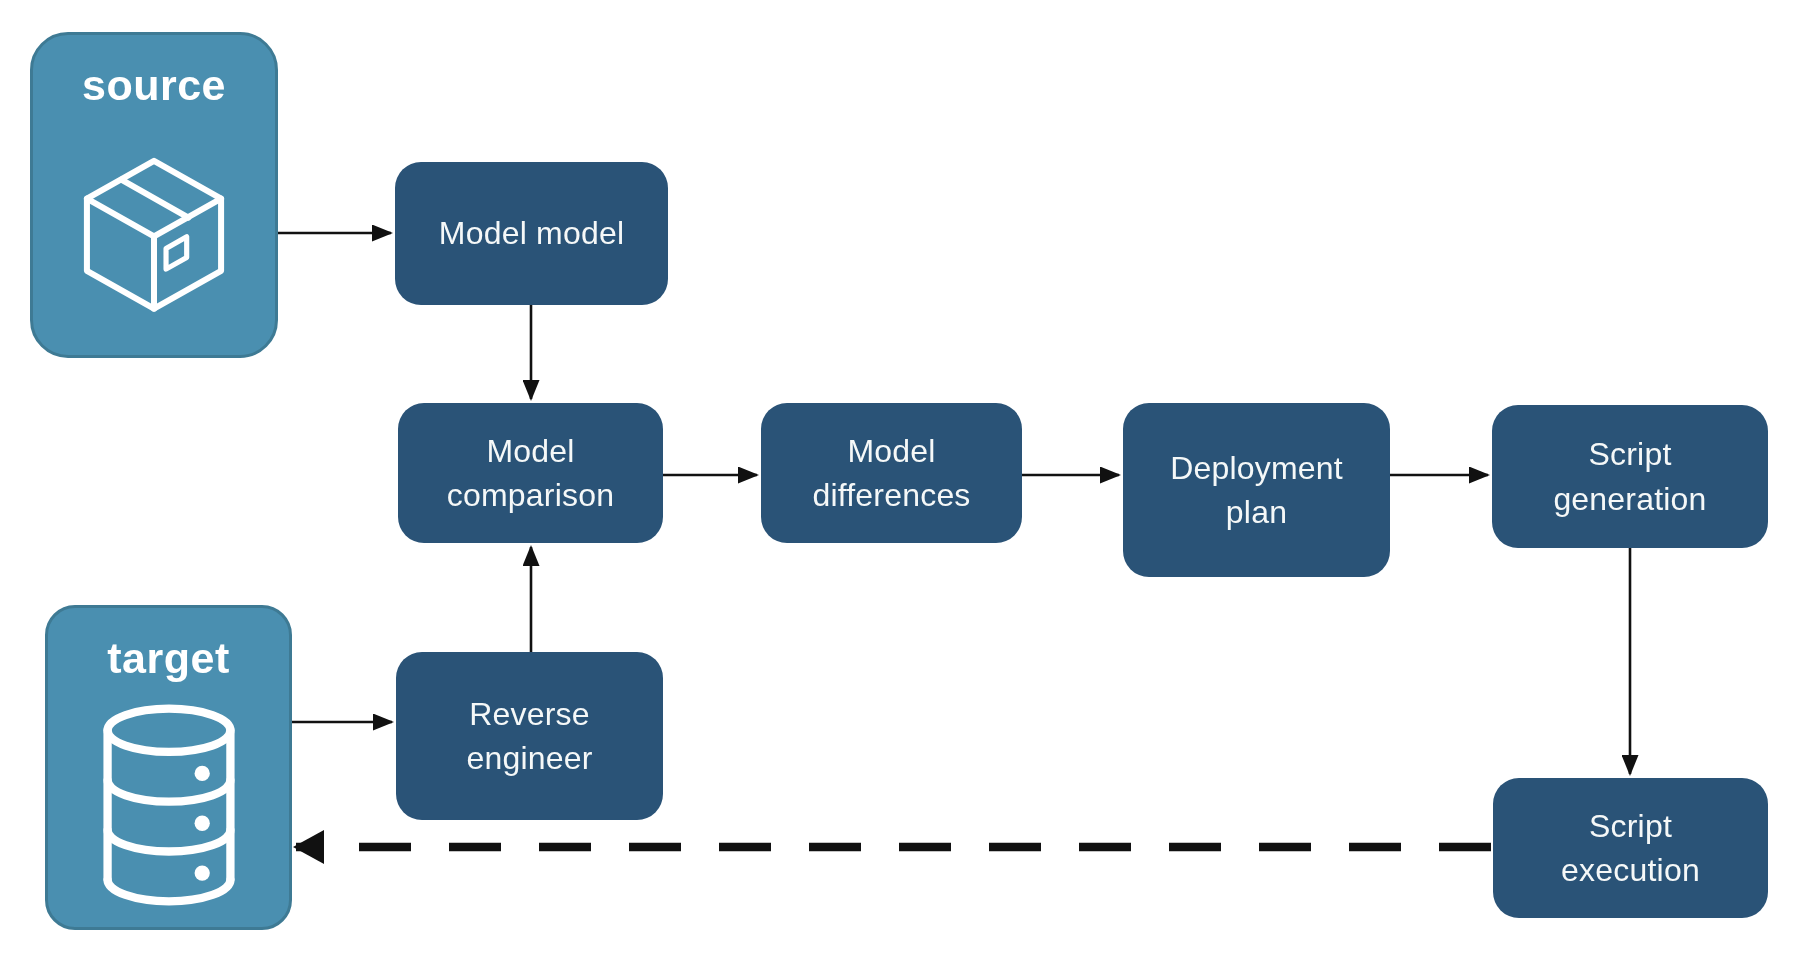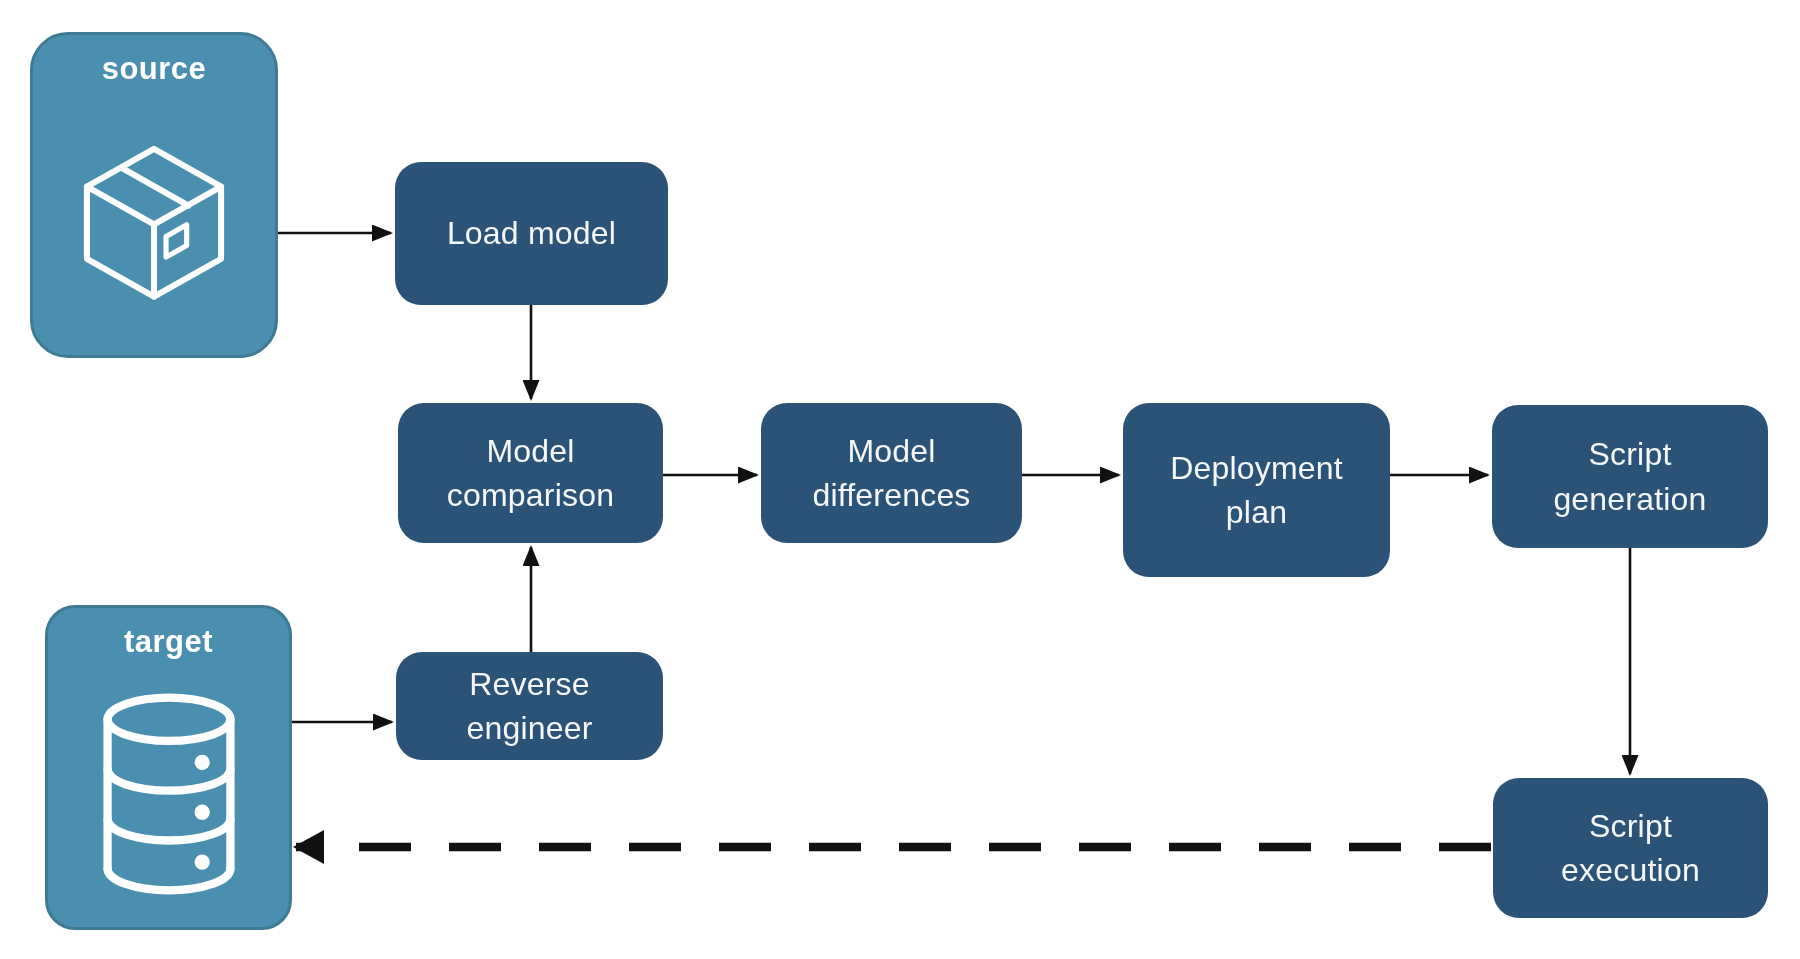--- a/index.html
+++ b/index.html
@@ -43,39 +43,39 @@
     background: #4A8FB0;
     border: 3px solid #3E7A94;
     border-radius: 38px;
     box-sizing: border-box;
     display: flex;
     flex-direction: column;
     align-items: center;
     color: #ffffff;
   }
   .endpoint-label {
-    font-size: 31px;
+    font-size: 43px;
     font-weight: bold;
     letter-spacing: 0.5px;
-    margin-top: 16px;
+    margin-top: 26px;
   }
   .endpoint-icon {
     flex: 1;
     display: flex;
     align-items: center;
     justify-content: center;
     width: 100%;
   }
   
   #node-load-model        { left: 395px;  top: 162px; width: 273px; height: 143px; }
   #node-model-comparison  { left: 398px;  top: 403px; width: 265px; height: 140px; }
   #node-model-differences { left: 761px;  top: 403px; width: 261px; height: 140px; }
   #node-deployment-plan   { left: 1123px; top: 403px; width: 267px; height: 174px; }
   #node-script-generation { left: 1492px; top: 405px; width: 276px; height: 143px; }
-  #node-reverse-engineer  { left: 396px;  top: 652px; width: 267px; height: 108px; }
+  #node-reverse-engineer  { left: 396px;  top: 652px; width: 267px; height: 168px; }
   #node-script-execution  { left: 1493px; top: 778px; width: 275px; height: 140px; }
   #endpoint-source        { left: 30px;   top: 32px;  width: 248px; height: 326px; }
   #endpoint-target        { left: 45px;   top: 605px; width: 247px; height: 325px; border-radius: 30px; }
 </style>
 </head>
 <body>
 
 <div class="canvas">
 
   <svg class="edges-layer" viewBox="0 0 1800 959">
@@ -121,21 +121,21 @@
         <path d="M13,50 A37,13 0 0,0 87,50"></path>
         <path d="M13,80 A37,13 0 0,0 87,80"></path>
         <path d="M13,110 A37,13 0 0,0 87,110"></path>
         <circle cx="70" cy="46" r="4.6" fill="#ffffff" stroke="none"></circle>
         <circle cx="70" cy="76" r="4.6" fill="#ffffff" stroke="none"></circle>
         <circle cx="70" cy="106" r="4.6" fill="#ffffff" stroke="none"></circle>
       </svg>
     </div>
   </div>
 
-  <div class="node" id="node-load-model">Load model</div>
+  <div class="node" id="node-load-model">Model model</div>
 
   <div class="node" id="node-model-comparison">Model
 comparison</div>
 
   <div class="node" id="node-model-differences">Model
 differences</div>
 
   <div class="node" id="node-deployment-plan">Deployment
 plan</div>
 

